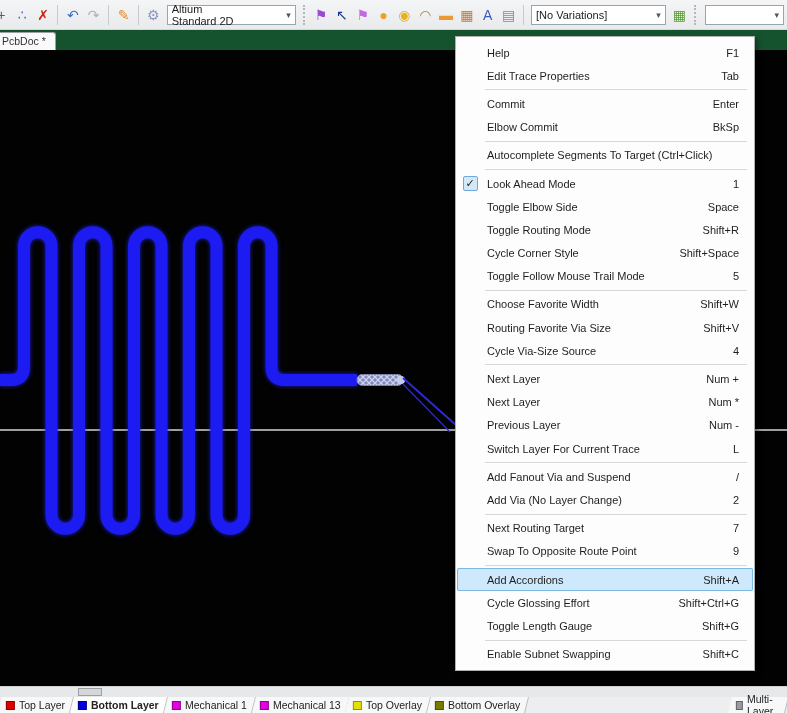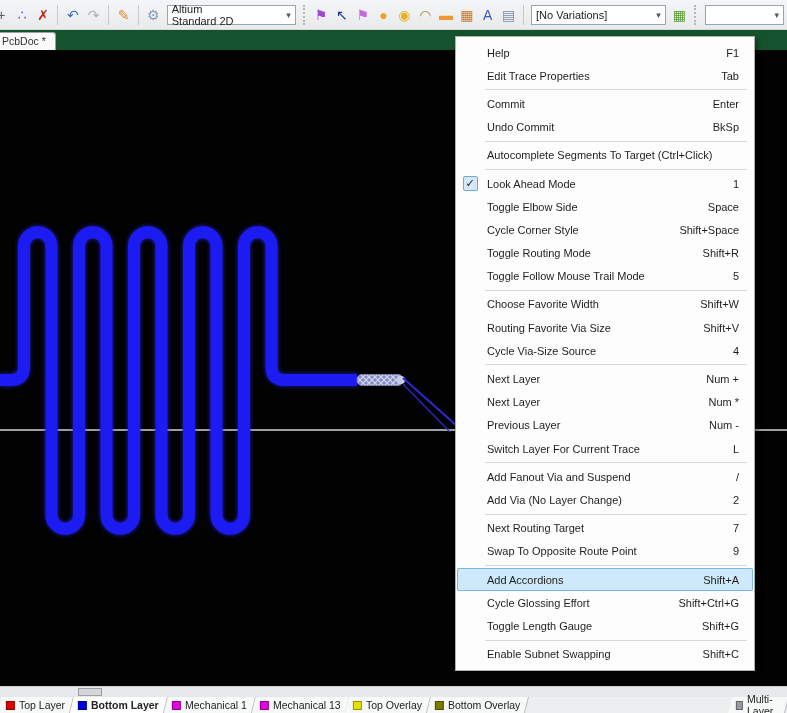--- a/index.html
+++ b/index.html
@@ -187,21 +187,21 @@
         <span class="shortcut">Tab</span>
       </div>
       <div class="menu-sep"></div>
       <div class="menu-item">
         <span class="gutter"></span>
         <span class="label">Commit</span>
         <span class="shortcut">Enter</span>
       </div>
       <div class="menu-item">
         <span class="gutter"></span>
-        <span class="label">Undo Commit</span>
+        <span class="label">Elbow Commit</span>
         <span class="shortcut">BkSp</span>
       </div>
       <div class="menu-sep"></div>
       <div class="menu-item">
         <span class="gutter"></span>
         <span class="label">Autocomplete Segments To Target (Ctrl+Click)</span>
         <span class="shortcut"></span>
       </div>
       <div class="menu-sep"></div>
       <div class="menu-item">
@@ -211,30 +211,30 @@
         <span class="label">Look Ahead Mode</span>
         <span class="shortcut">1</span>
       </div>
       <div class="menu-item">
         <span class="gutter"></span>
         <span class="label">Toggle Elbow Side</span>
         <span class="shortcut">Space</span>
       </div>
       <div class="menu-item">
         <span class="gutter"></span>
+        <span class="label">Toggle Routing Mode</span>
+        <span class="shortcut">Shift+R</span>
+      </div>
+      <div class="menu-item">
+        <span class="gutter"></span>
         <span class="label">Cycle Corner Style</span>
         <span class="shortcut">Shift+Space</span>
       </div>
       <div class="menu-item">
         <span class="gutter"></span>
-        <span class="label">Toggle Routing Mode</span>
-        <span class="shortcut">Shift+R</span>
-      </div>
-      <div class="menu-item">
-        <span class="gutter"></span>
         <span class="label">Toggle Follow Mouse Trail Mode</span>
         <span class="shortcut">5</span>
       </div>
       <div class="menu-sep"></div>
       <div class="menu-item">
         <span class="gutter"></span>
         <span class="label">Choose Favorite Width</span>
         <span class="shortcut">Shift+W</span>
       </div>
       <div class="menu-item">

